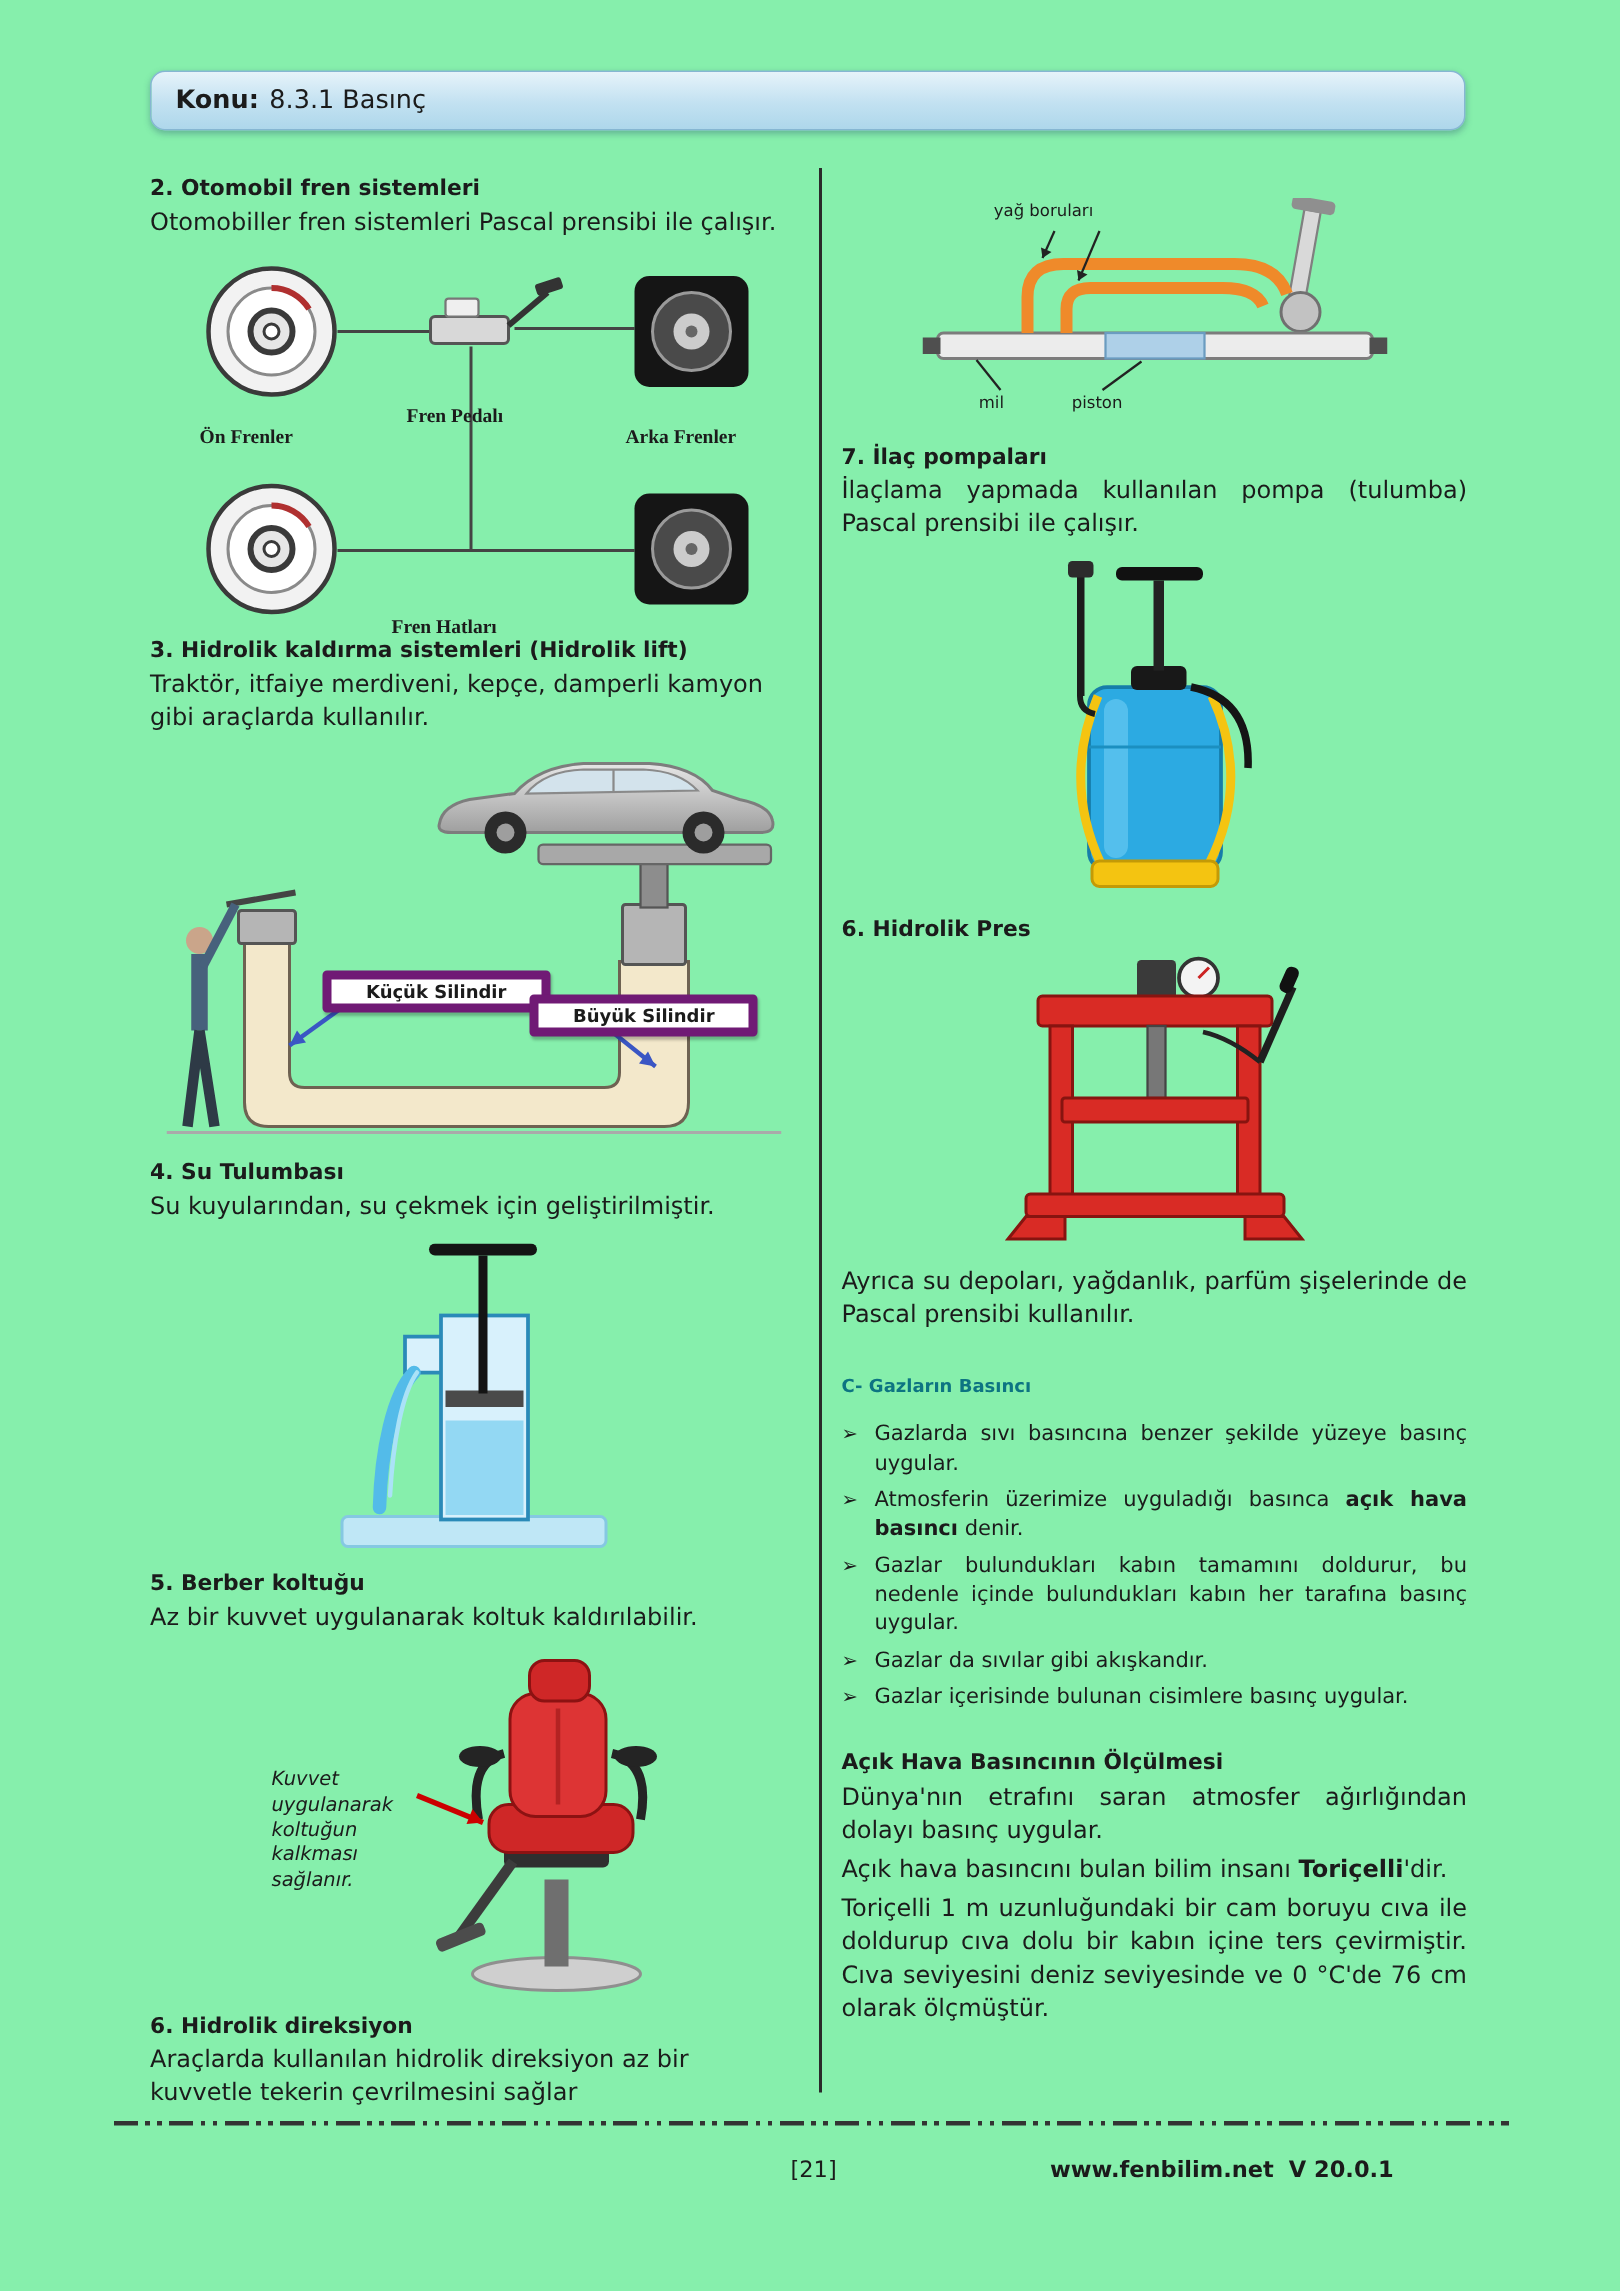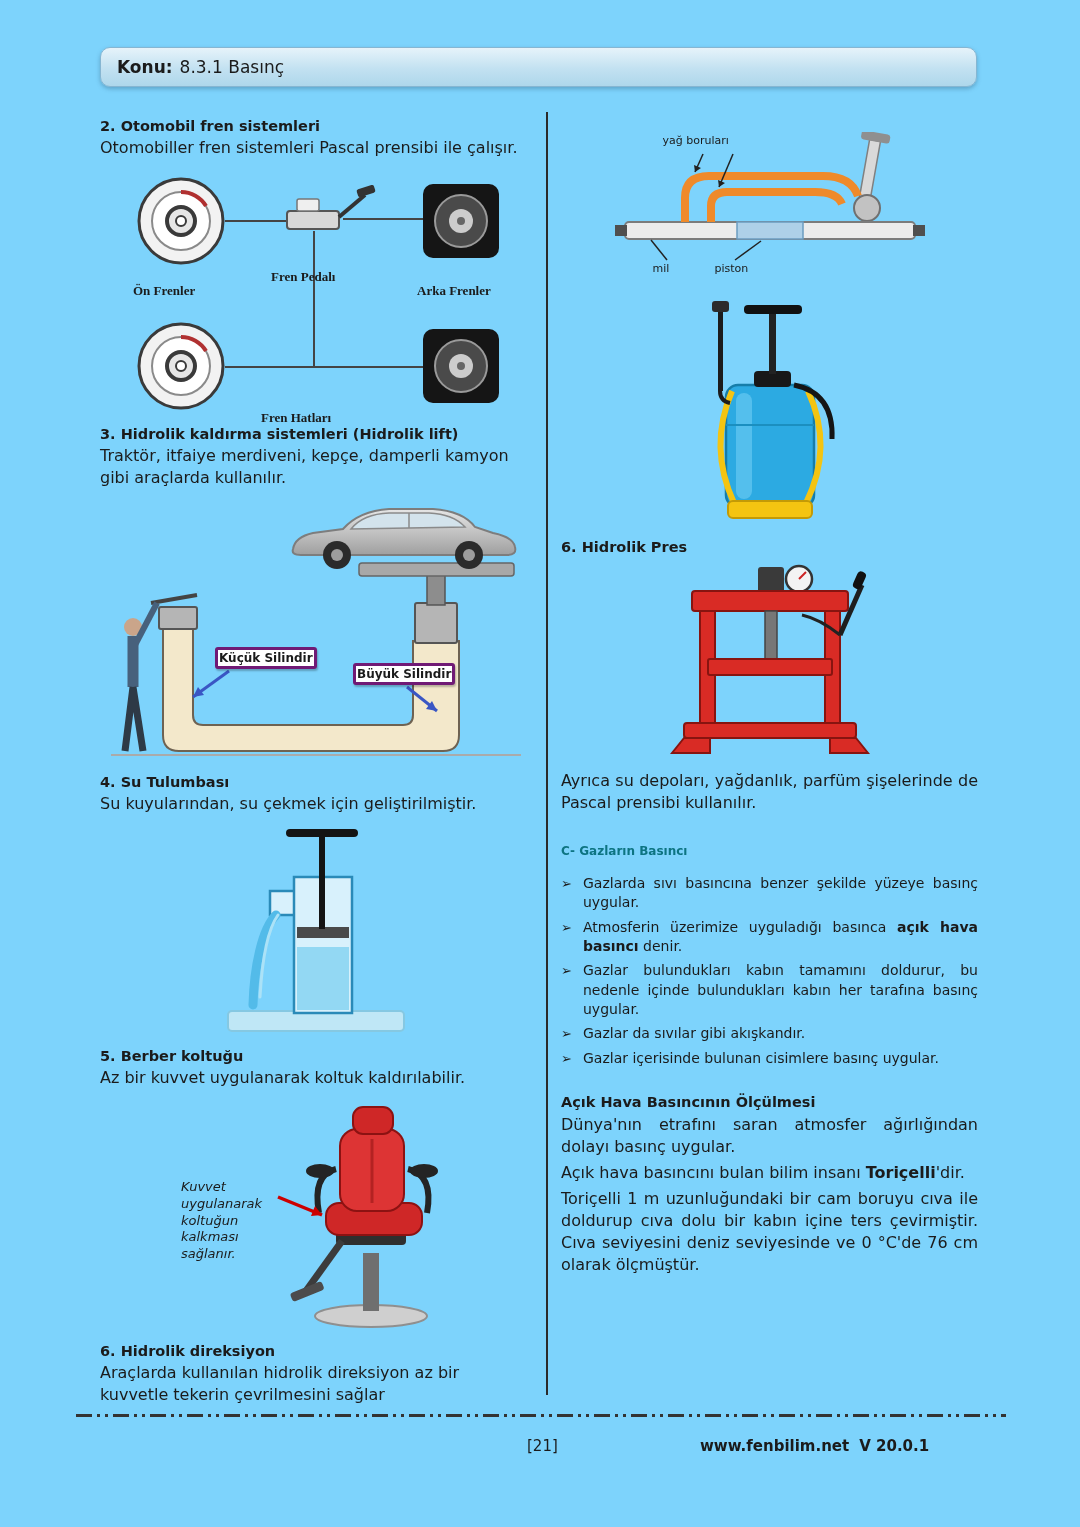--- a/index.html
+++ b/index.html
@@ -1,17 +1,17 @@
 <!DOCTYPE html>
 <html><head>
 <meta charset="utf-8">
 <style>
   * { box-sizing: border-box; }
   html, body { margin:0; padding:0; background:#ffffff; }
-  .page { position:relative; width:1080px; height:1527px; background:#7dd3fc; margin:0 auto;
+  .page { position:relative; width:1080px; height:1527px; background:#86efac; margin:0 auto;
           font-family:"DejaVu Sans", sans-serif; color:#1b1b1b; overflow:hidden; }
 
   .banner { position:absolute; left:100px; top:47px; width:877px; height:40px;
             background:linear-gradient(180deg,#e6f3fa 0%,#c2e1f1 55%,#aed7eb 100%);
             border:1px solid #86b6d2; border-radius:10px;
             box-shadow:0 2px 4px rgba(40,80,110,.35);
             display:flex; align-items:center; padding-left:16px; font-size:17px; }
   .banner-label { font-weight:700; }
   .banner-topic { margin-left:7px; }
 
@@ -30,22 +30,22 @@
   .fig-brakes  { width:390px; height:245px; margin:12px auto 10px; }
   .fig-lift    { width:410px; height:265px; margin:10px auto 10px; }
   .fig-pump    { width:180px; height:205px; margin:14px auto 14px; }
   .fig-chair   { width:270px; height:232px; margin:12px auto 10px; }
   .fig-steer   { width:310px; height:155px; margin:24px auto 10px; }
   .fig-sprayer { width:175px; height:230px; margin:10px auto 12px; }
   .fig-press   { width:200px; height:195px; margin:8px auto 12px; }
 
   .flabel { position:absolute; font-size:13px; font-weight:700; white-space:nowrap; }
   .serif  { font-family:"Liberation Serif", serif; }
-  .boxlabel { position:absolute; background:#ffffff; border:3px solid #701a75; border-radius:3px;
-              box-shadow:1px 2px 2px rgba(0,0,0,.25); padding:1px 1px; font-size:12px;
+  .boxlabel { position:absolute; background:#ffffff; border:6px solid #701a75; border-radius:3px;
+              box-shadow:1px 2px 2px rgba(0,0,0,.25); padding:1px 23px; font-size:12px;
               font-weight:700; white-space:nowrap; }
   .plain-label { position:absolute; font-size:11px; white-space:nowrap; }
   .chair-note { position:absolute; left:0; top:78px; width:96px; font-size:13px; font-style:italic;
                 line-height:1.28; text-align:left; }
 
   .teal-h { color:#0d7482; font-weight:700; font-size:12px; margin:30px 0 6px; }
   .sub-h  { font-weight:700; font-size:14.5px; margin:26px 0 4px; }
 
   .bullets { margin:16px 0 0; }
   .bullet { display:flex; margin:0 0 5px; font-size:14px; line-height:1.38; }
@@ -232,20 +232,22 @@
         <polygon points="104,55 103,48 110,51" fill="#222"></polygon>
         <path d="M52 128 L36 108" stroke="#222" stroke-width="1.5"></path>
         <path d="M120 128 L146 109" stroke="#222" stroke-width="1.5"></path>
       </svg>
       <div class="plain-label" style="left:48px; top:2px;">yağ boruları</div>
       <div class="plain-label" style="left:38px; top:130px;">mil</div>
       <div class="plain-label" style="left:100px; top:130px;">piston</div>
     </div>
 
     <div class="section">
+      <div class="h">7. İlaç pompaları</div>
+      <div class="p pj">İlaçlama yapmada kullanılan pompa (tulumba) Pascal prensibi ile çalışır.</div>
       <div class="fig fig-sprayer">
         <svg width="175" height="230" viewBox="0 0 175 230">
           <rect x="44" y="88" width="88" height="122" rx="12" fill="#2caae2" stroke="#167da9" stroke-width="2.5"></rect>
           <rect x="54" y="96" width="16" height="106" rx="8" fill="#5cc3ee" opacity="0.85"></rect>
           <path d="M44 128 H132" stroke="#1b8fc0" stroke-width="2"></path>
           <path d="M50 94 Q26 150 52 206" stroke="#f4c411" stroke-width="6" fill="none"></path>
           <path d="M126 94 Q152 150 124 206" stroke="#f4c411" stroke-width="6" fill="none"></path>
           <rect x="46" y="204" width="84" height="17" rx="5" fill="#f4c411" stroke="#c39a06" stroke-width="2"></rect>
           <rect x="72" y="74" width="37" height="16" rx="4" fill="#181818"></rect>
           <rect x="87" y="17" width="7" height="60" fill="#222"></rect>

